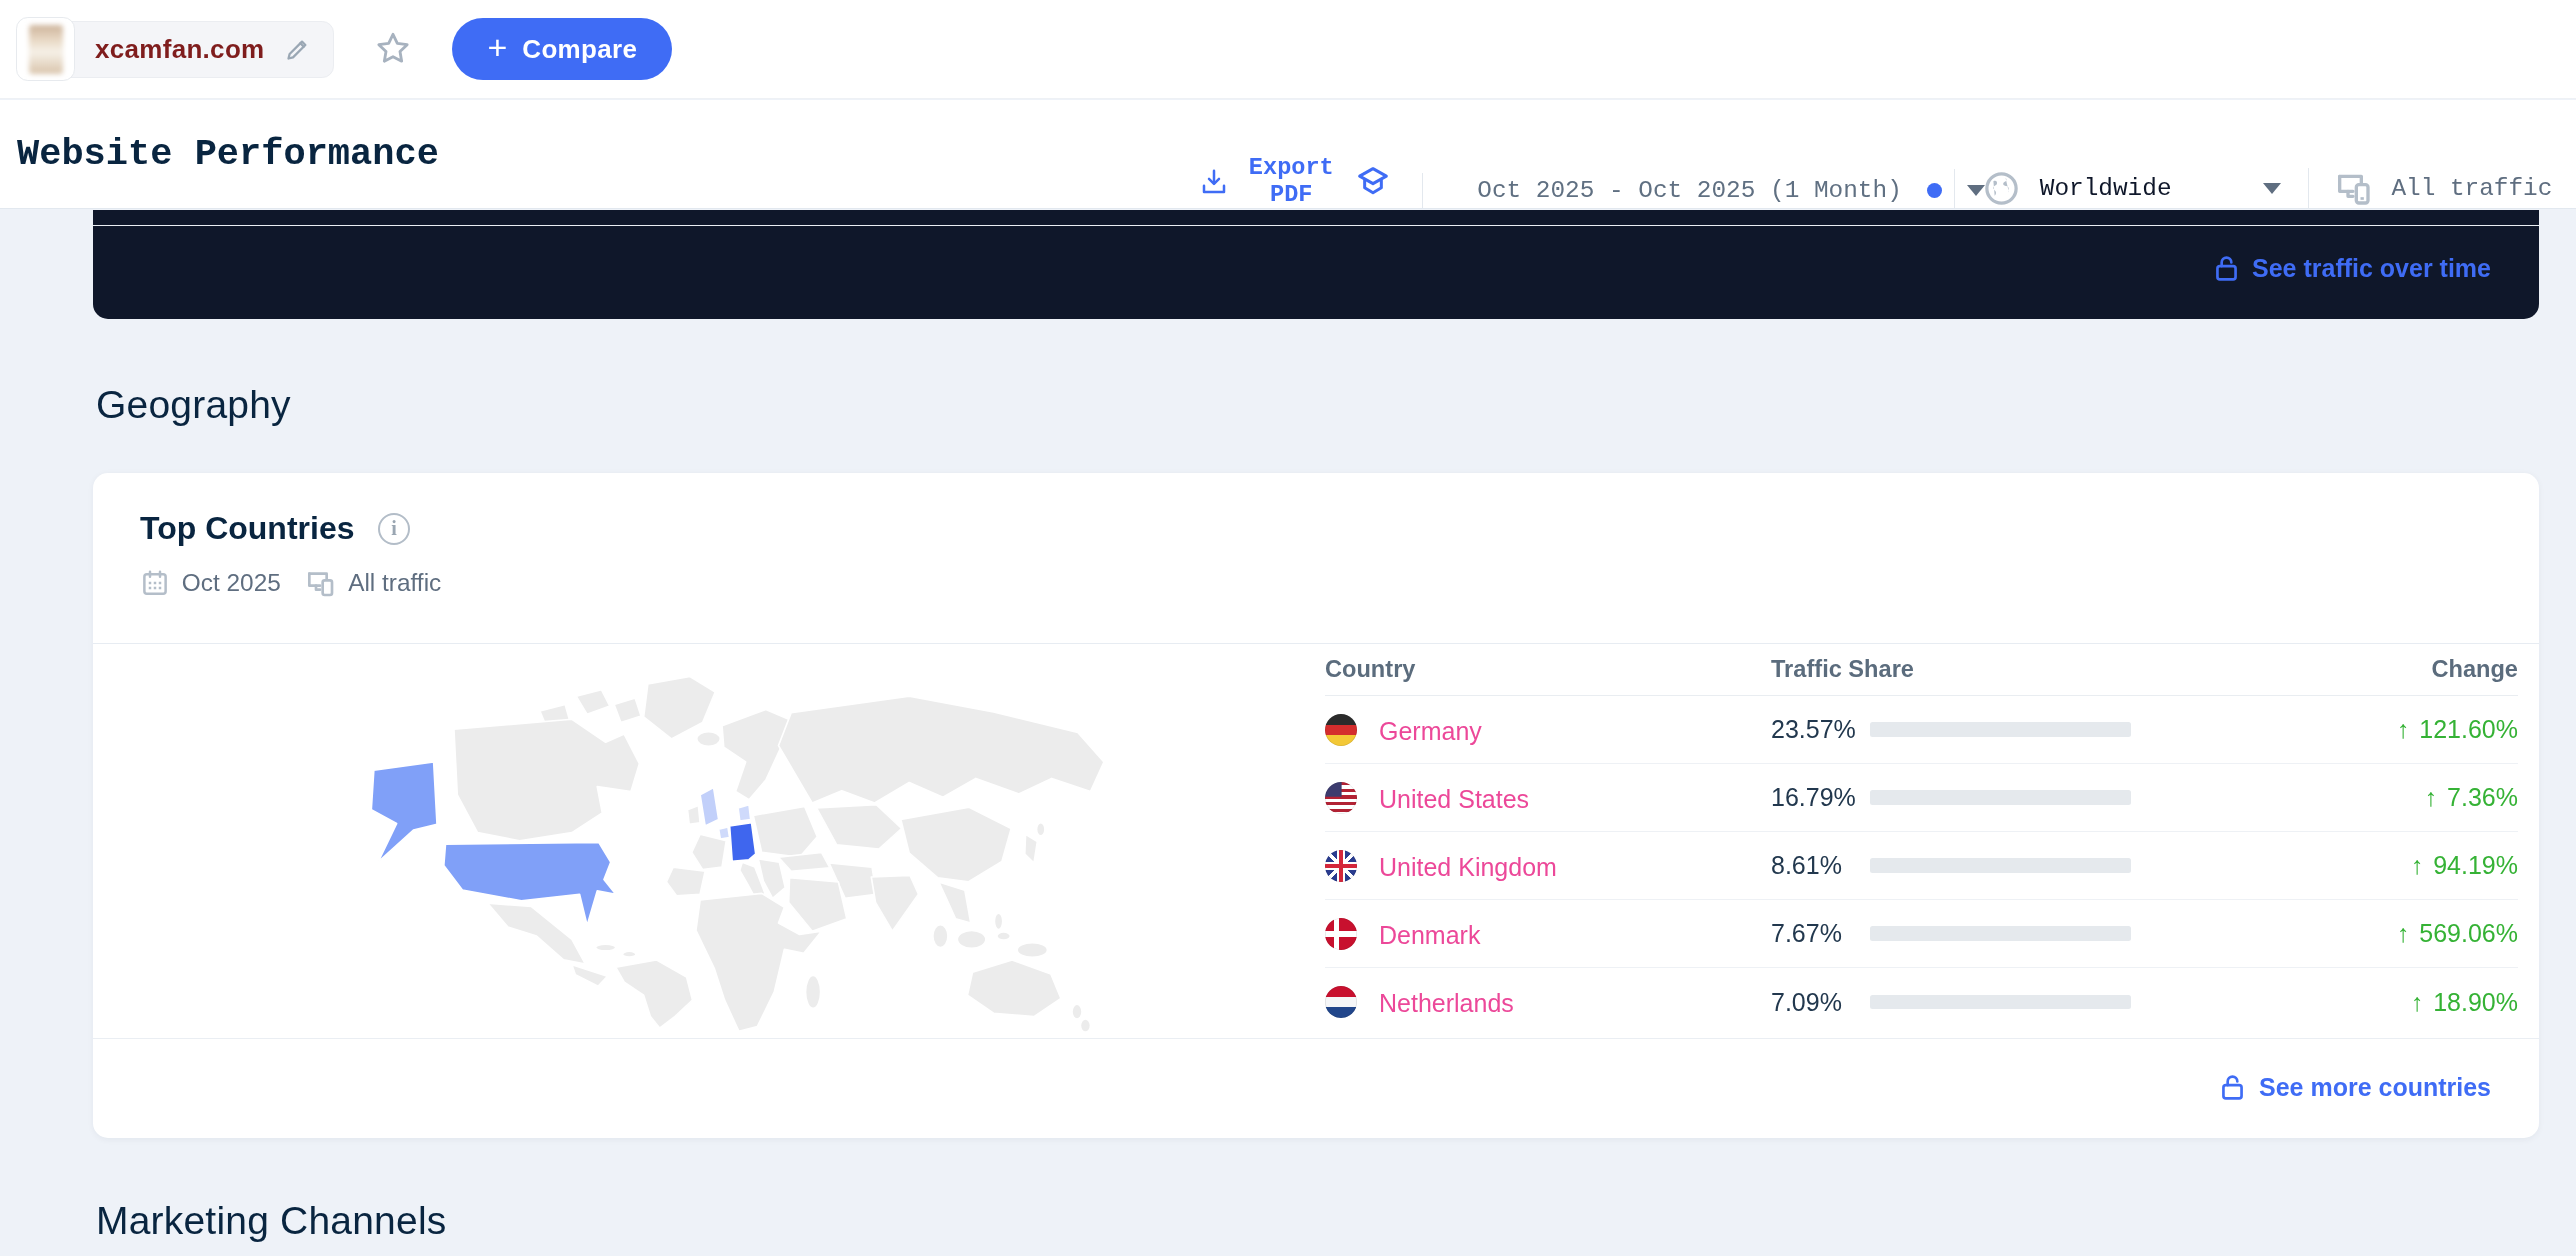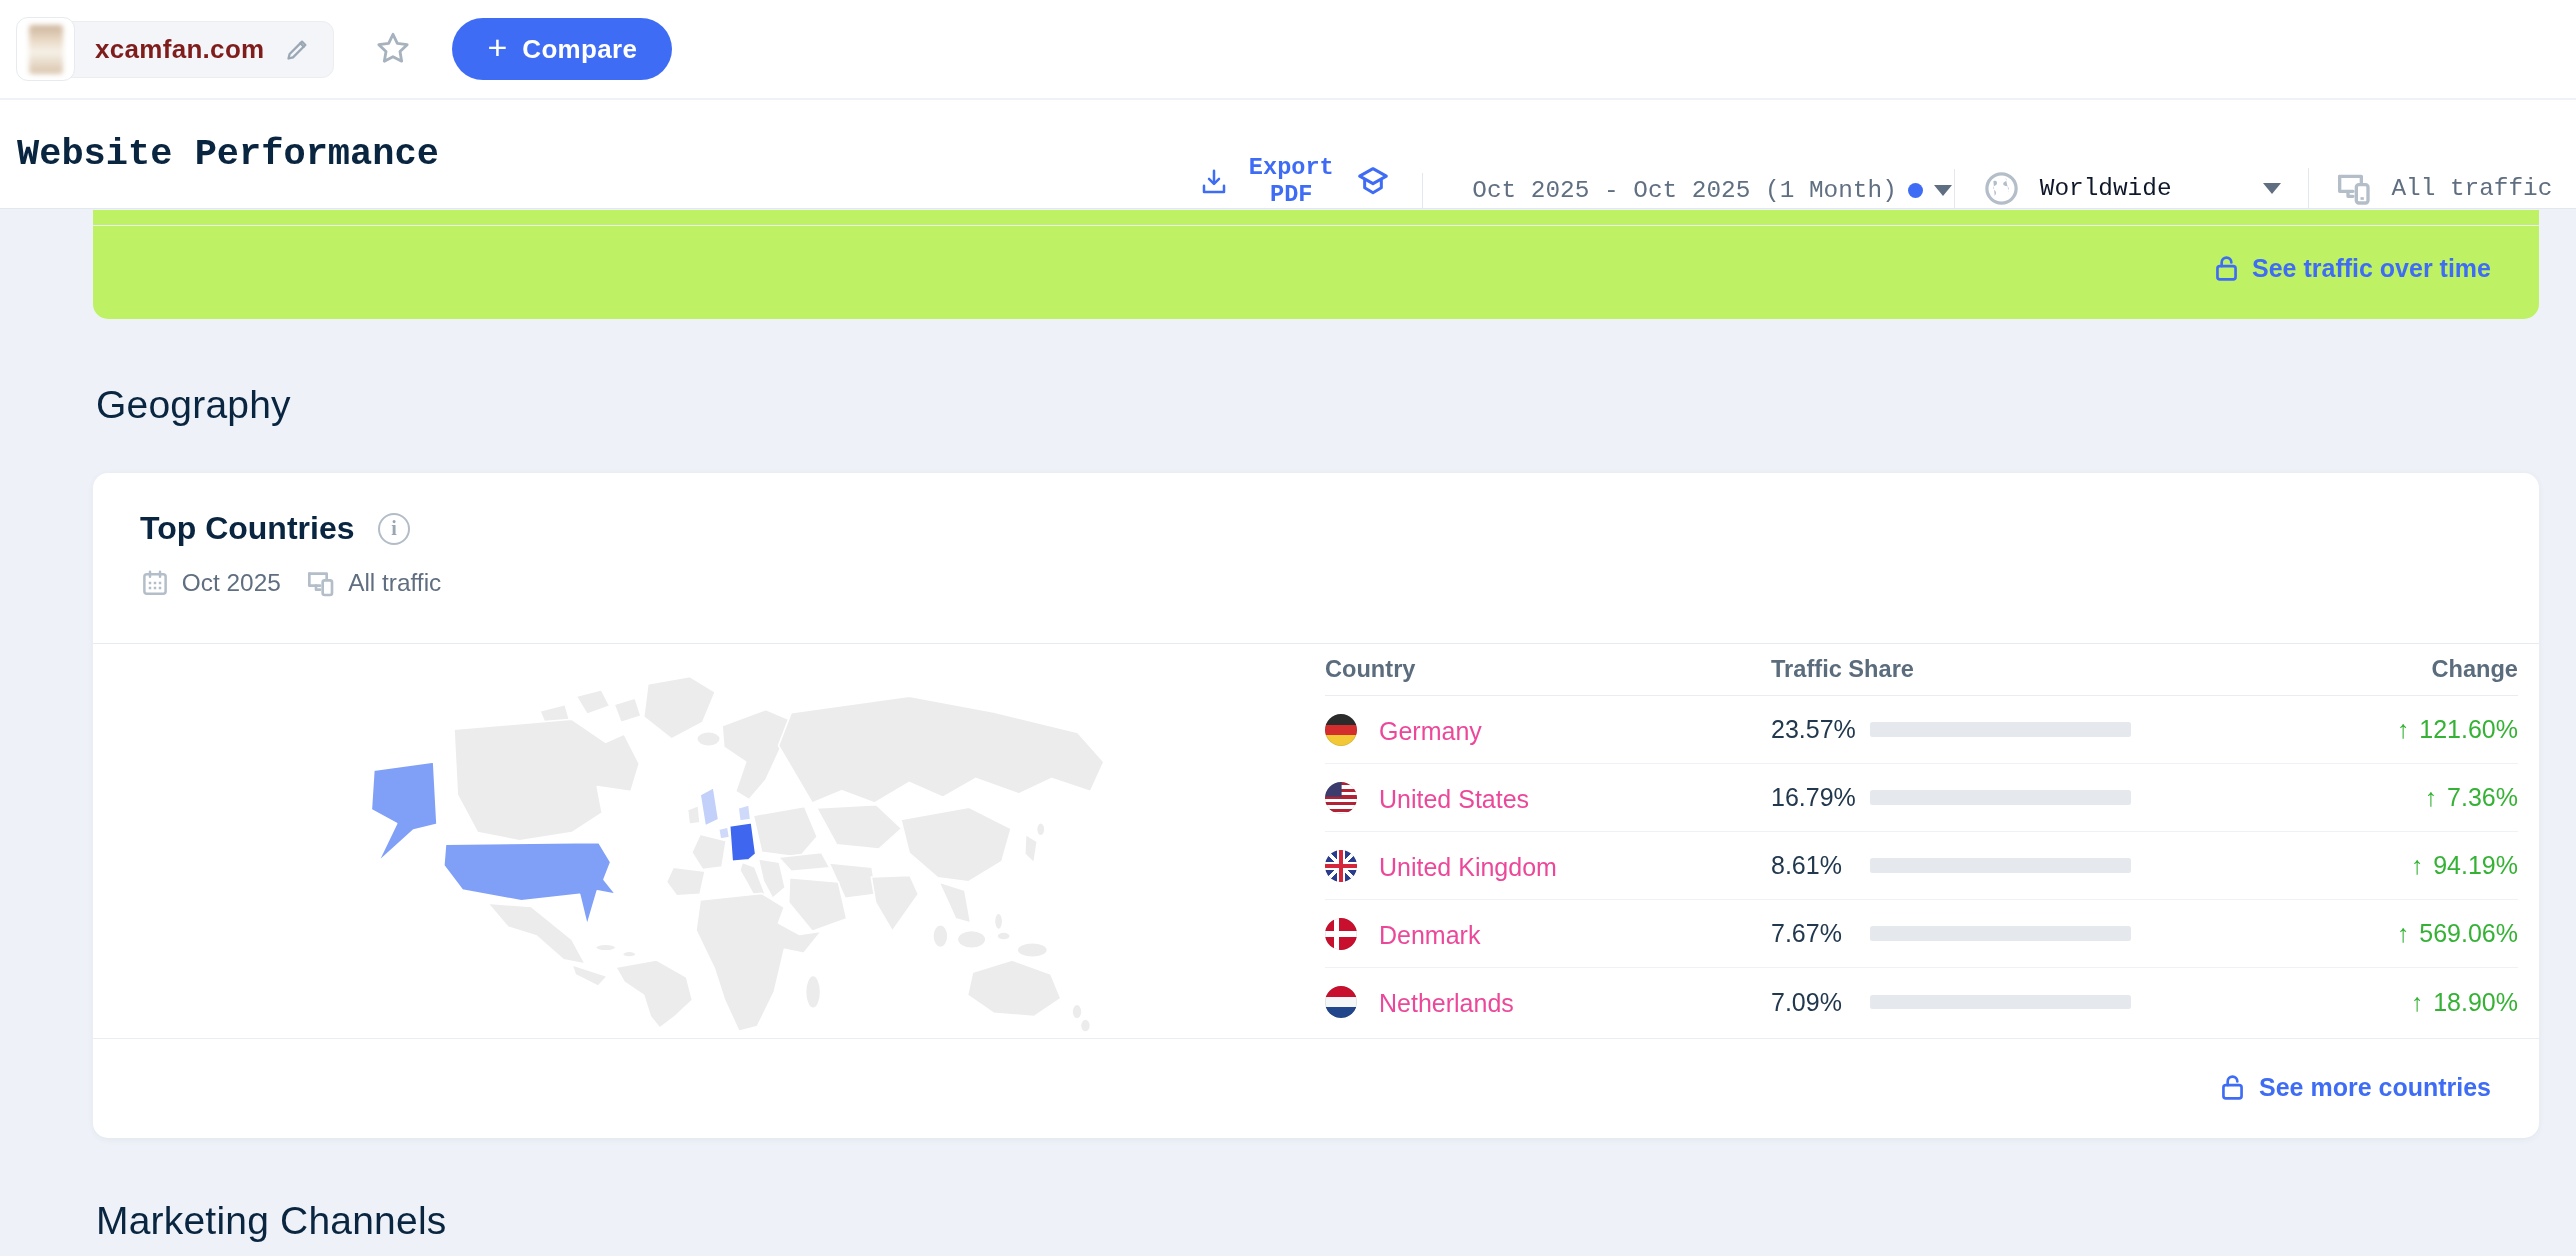--- a/index.html
+++ b/index.html
@@ -50,33 +50,33 @@
   .header {
     position:absolute; top:100px; left:0; right:0; height:109px;
     background:#fff; border-bottom:0.8px solid #e2e8ef;
     display:flex; align-items:stretch;font-family:Liberation Mono, monospace;
   }
   .page-title { align-self:center; margin-left:17px; font-size:37px; font-weight:600; color:#092540; }
   .controls { margin-left:auto; display:flex; align-items:flex-end; }
   .ctrl { display:flex; align-items:center; cursor:pointer; }
   .export-group { padding:0 29px; gap:15px; }
   .export-label { width:94px; text-align:center; color:#3f6cf5; font-weight:700; font-size:23.6px; line-height:1.12; }
-  .date-group { border-left:0.8px solid #e3e8ee; padding:0 38px; width:532px; gap:11px;margin-top:20px; }
+  .date-group { border-left:0.8px solid #e3e8ee; padding:0 29px; width:532px; gap:25px;margin-top:20px; }
   .date-text { font-size:24.4px; color:#607082; white-space:nowrap; }
   .blue-dot { width:15px; height:15px; border-radius:50%; background:#3f6cf5; flex:none; }
   .caret { width:0; height:0; border-left:9.3px solid transparent; border-right:9.3px solid transparent; border-top:11px solid #5f6e80; flex:none; }
   .geo-group { border-left:0.8px solid #e3e8ee; padding:0 27px; width:354px; gap:18.5px; }
   .geo-text { font-size:24.4px; color:#0f172a; margin-right:auto; }
   .traffic-group { border-left:0.8px solid #e3e8ee; padding:0 23.6px; gap:18.5px; flex:1; }
   .traffic-text { font-size:24.4px; color:#5f6e80; white-space:nowrap; }
 
   
   .card1 {
     position:absolute; left:93px; width:2446px; top:210px; height:109px;
-    background:#bef264; border-radius:0 0 15px 15px;
+    background:#0f172a; border-radius:0 0 15px 15px;
   }
   .card1-divider { position:absolute; top:15px; left:0; right:0; border-top:1.7px solid #eaeef3; }
   .locked-link {
     position:absolute; right:48px; display:flex; align-items:center; gap:13.5px;
     color:#3f6cf5; font-weight:700; font-size:25px; cursor:pointer; white-space:nowrap;
   }
   .card1 .locked-link { top:44px; }
 
   .section-heading { position:absolute; left:96px; font-size:39px; font-weight:500; color:#092540; letter-spacing:0.2px; }
   #geo-heading { top:383px; }

